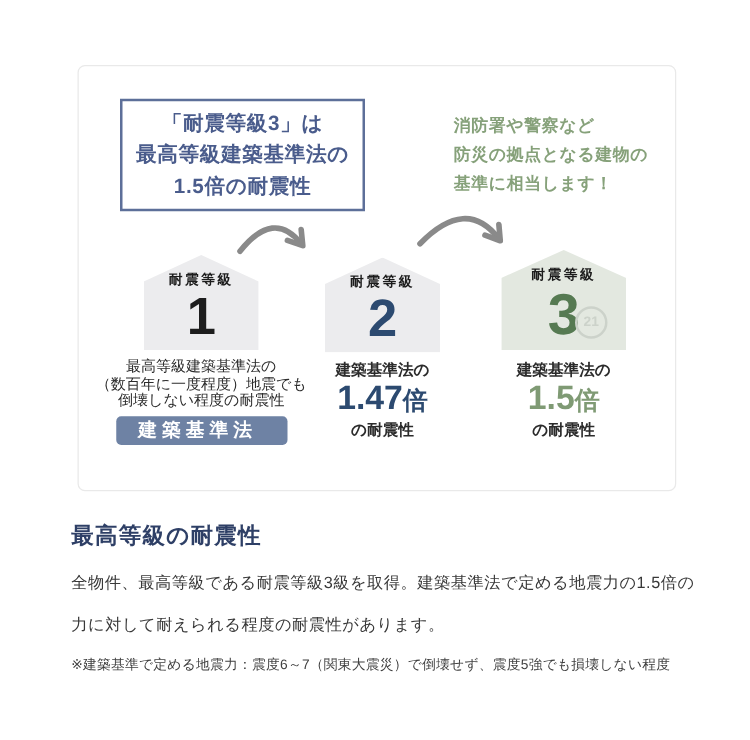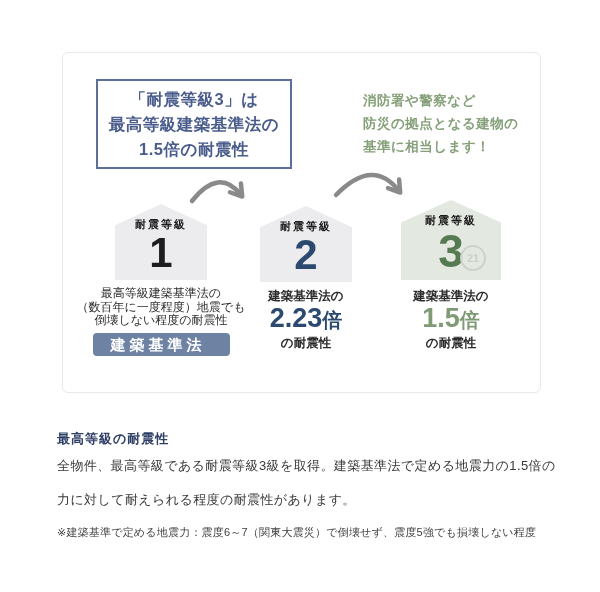--- a/index.html
+++ b/index.html
@@ -66,22 +66,22 @@
   .mult .unit{font-size:20px;}
   .mult-blue{color:#2c4a70;}
   .mult-green{color:#7f9a74;}
   .badge{
     display:inline-block;margin-top:5px;background:#6e82a4;color:#ffffff;
     font-size:15px;font-weight:bold;letter-spacing:4px;
     padding:5px 24px 5px 18px;border-radius:4px;
   }
   
   .sec-heading{
-    position:absolute;left:57px;top:430px;
-    font-size:13px;font-weight:bold;color:#2e3f66;letter-spacing:1px;
+    position:absolute;left:57px;top:416px;
+    font-size:18px;font-weight:bold;color:#2e3f66;letter-spacing:1px;
   }
   .sec-body{
     position:absolute;left:57px;top:449px;width:500px;
     font-size:13px;line-height:34px;color:#383838;letter-spacing:0.4px;
   }
   .sec-footnote{
     position:absolute;left:57px;top:524px;width:520px;
     font-size:11px;color:#3f3f3f;letter-spacing:0.2px;line-height:17px;
   }
 </style>
@@ -131,21 +131,21 @@
   <div class="desc d1">
     <span style="display:block">最高等級建築基準法の</span>
     <span style="display:block">（数百年に一度程度）地震でも</span>
     <span style="display:block">倒壊しない程度の耐震性</span>
     <span class="badge">建築基準法</span>
   </div>
 
   <div class="desc d2">
     <div class="desc-small">建築基準法の</div>
     <div class="mult mult-blue">
-      <span class="digits">2.23</span><span class="unit">倍</span>
+      <span class="digits">1.47</span><span class="unit">倍</span>
     </div>
     <div class="desc-small">の耐震性</div>
   </div>
 
   <div class="desc d3">
     <div class="desc-small">建築基準法の</div>
     <div class="mult mult-green">
       <span class="digits">1.5</span><span class="unit">倍</span>
     </div>
     <div class="desc-small">の耐震性</div>

